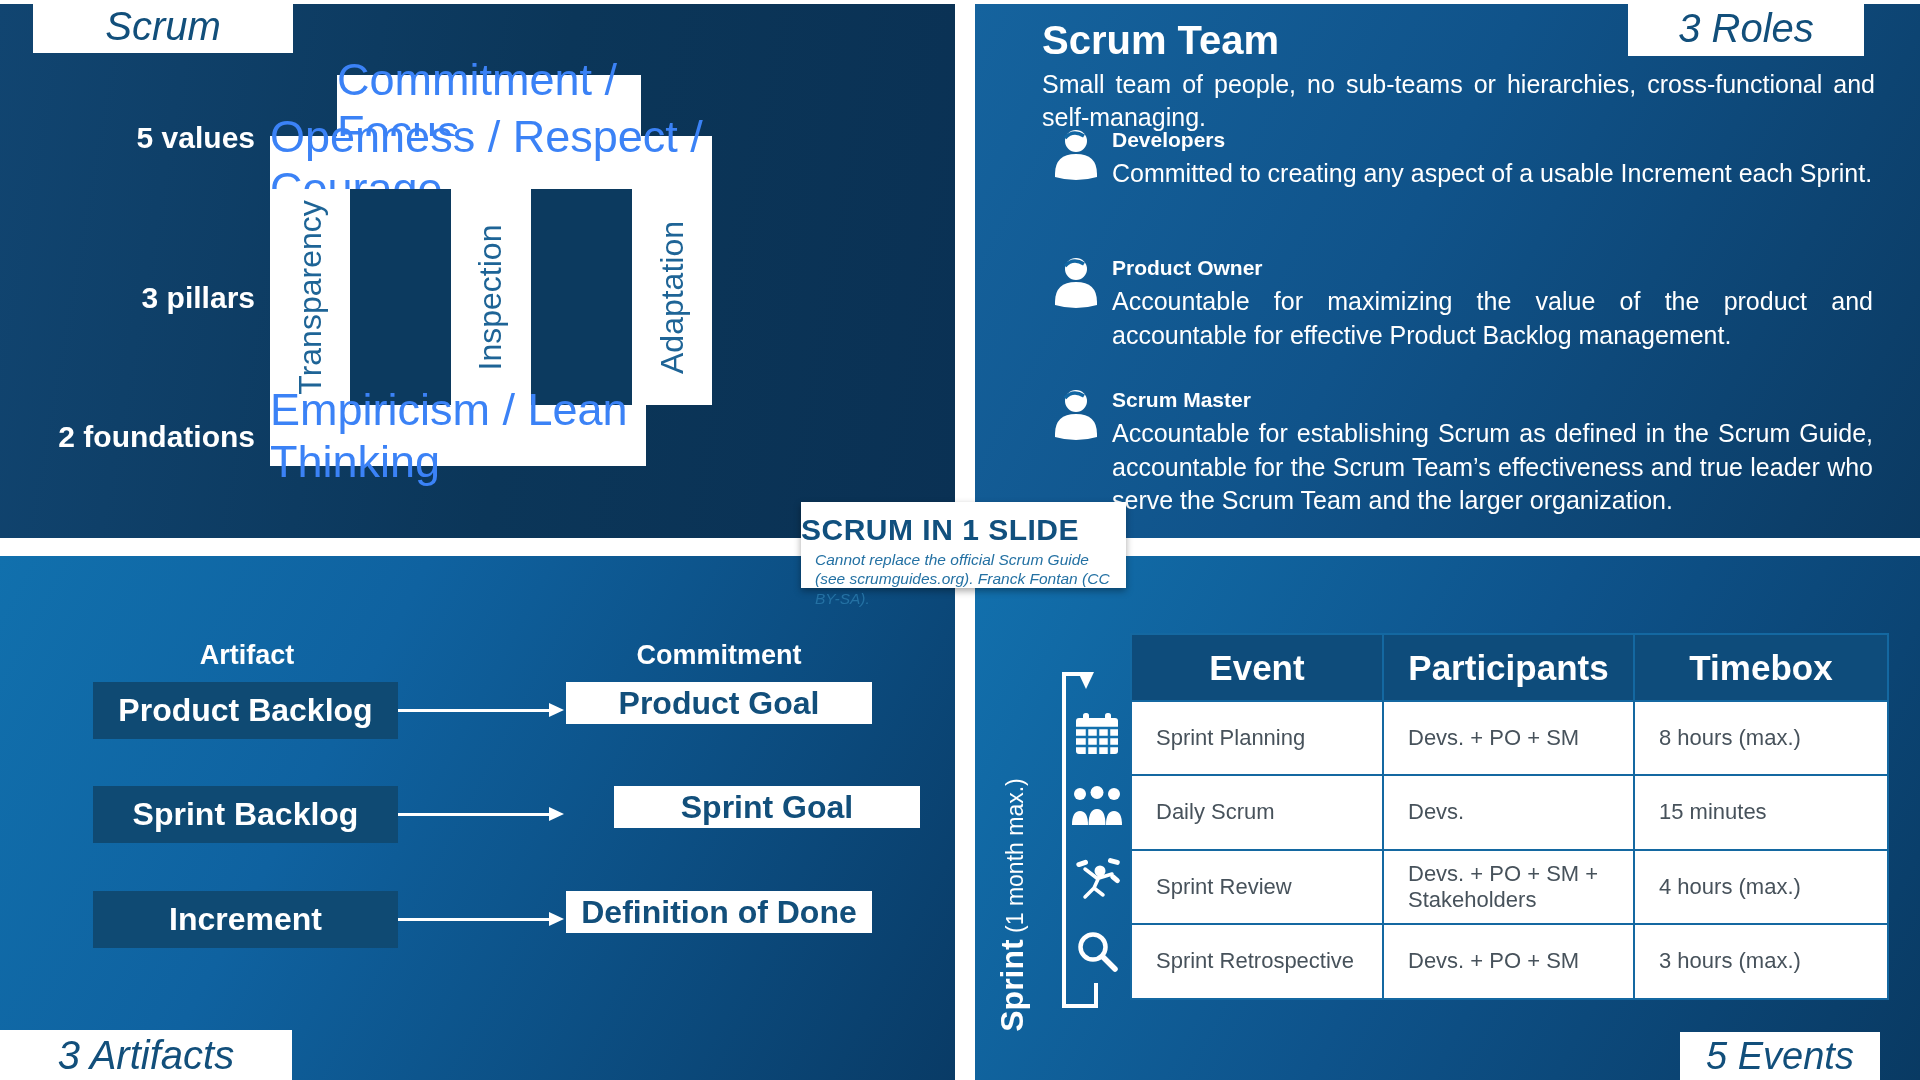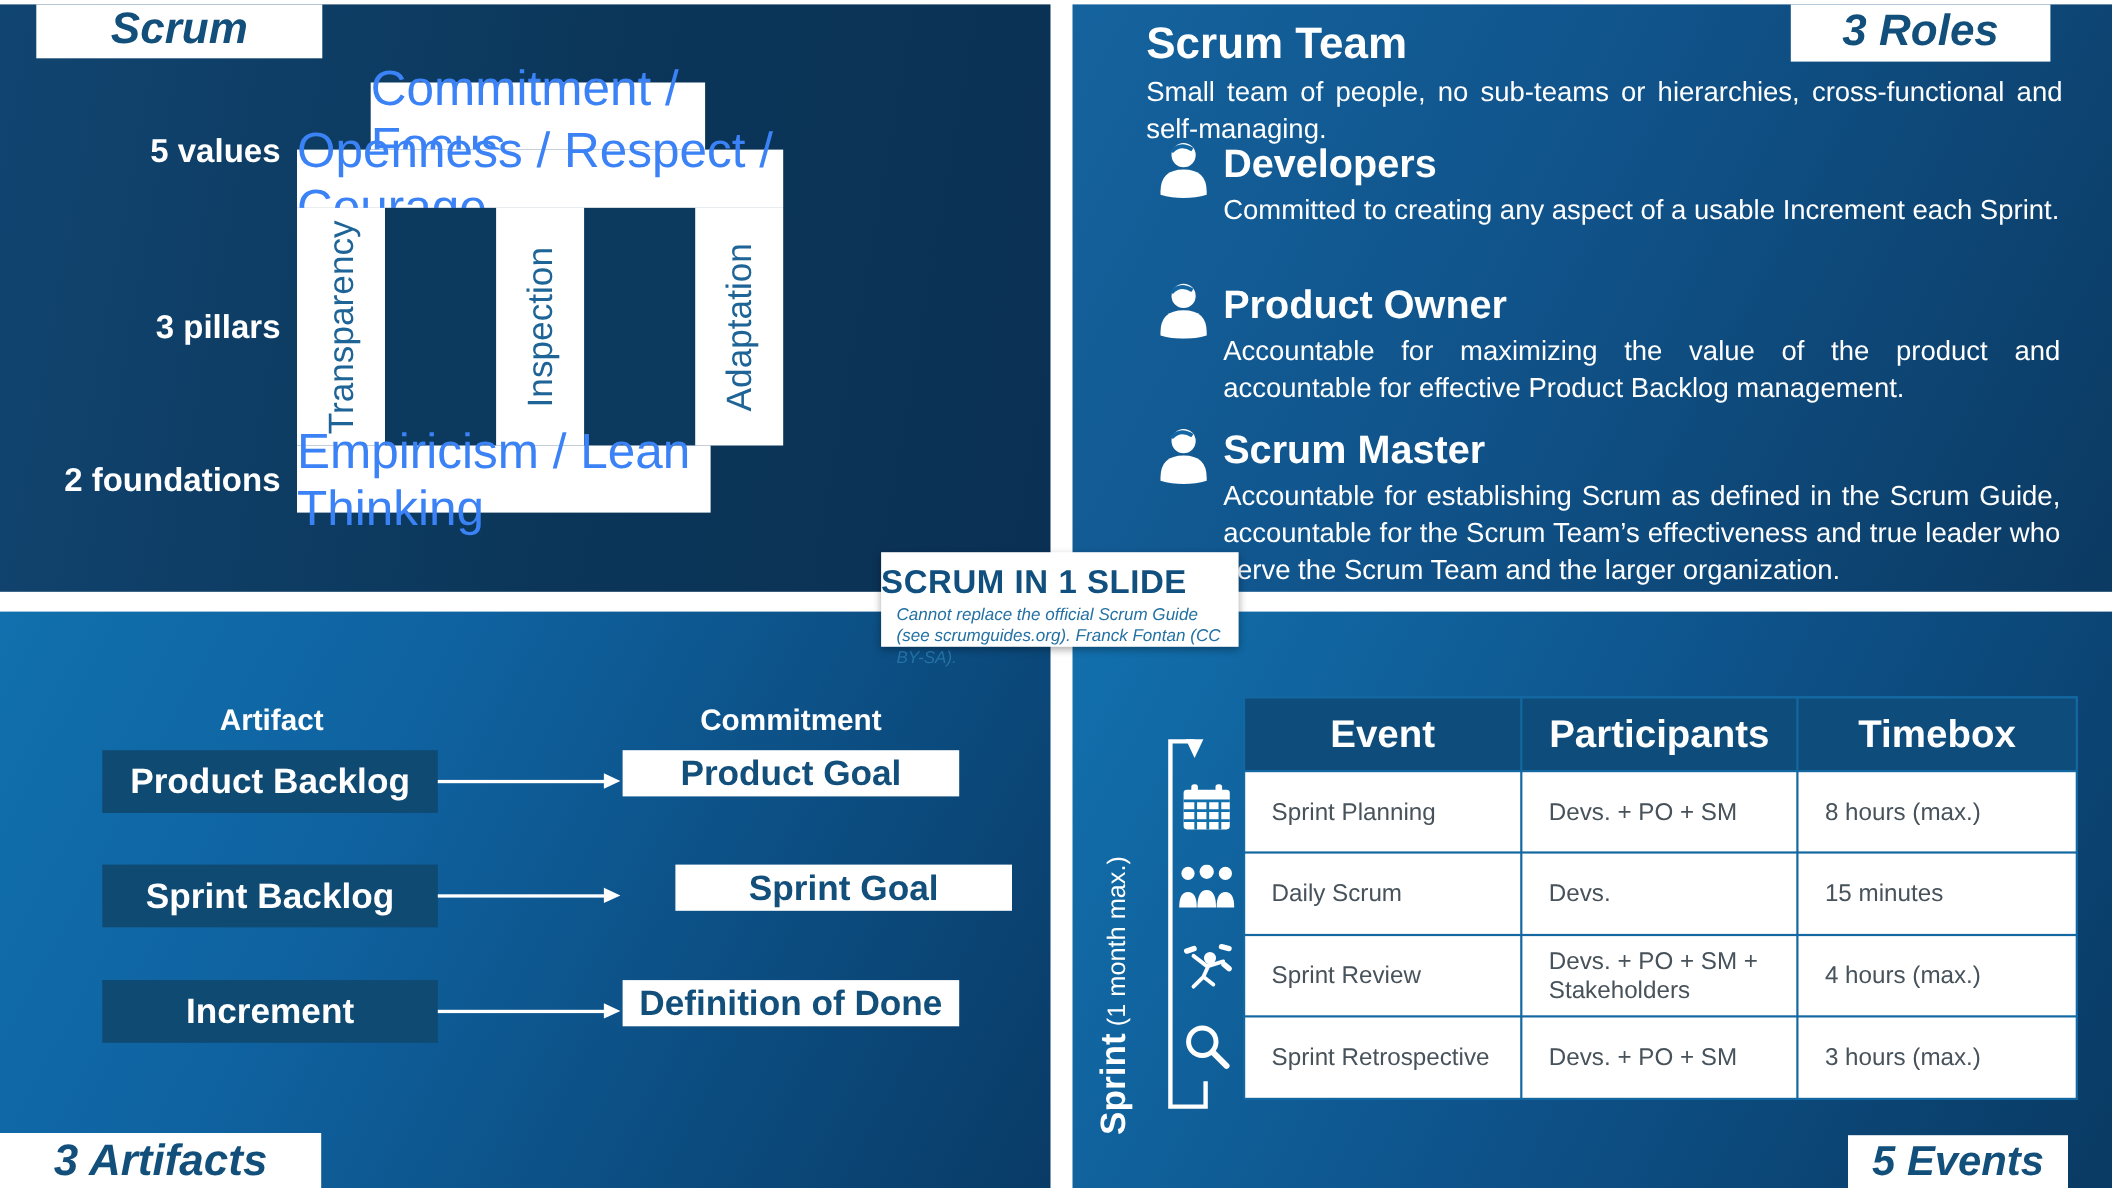--- a/index.html
+++ b/index.html
@@ -9,37 +9,37 @@
   #p-tl{left:0;top:4px;width:955px;height:534px;
         background:linear-gradient(100deg,#114571 0%,#0b3659 55%,#0a3154 100%);}
   #p-tr{left:975px;top:4px;width:945px;height:534px;
         background:linear-gradient(118deg,#15639e 0%,#10538a 45%,#0b3a62 100%);}
   #p-bl{left:0;top:556px;width:955px;height:524px;
         background:linear-gradient(118deg,#1170ad 0%,#0f62a0 35%,#093b66 100%);}
   #p-br{left:975px;top:556px;width:945px;height:524px;
         background:linear-gradient(118deg,#1270ad 0%,#0e538b 50%,#093a63 100%);}
 
   .cornerbox{position:absolute;background:#ffffff;display:flex;align-items:center;justify-content:center;
-             color:#124F7B;font-weight:700;font-style:italic;font-size:40px;}
+             color:#124F7B;font-weight:400;font-style:italic;font-size:40px;}
 
   
   .temple-box{position:absolute;background:#ffffff;display:flex;align-items:center;justify-content:center;
               color:#3b82f6;font-size:45px;}
   .pillar{position:absolute;background:#ffffff;display:flex;align-items:center;justify-content:center;}
   .pillar span{transform:rotate(-90deg);white-space:nowrap;color:#1E6496;font-size:32px;}
   .gapcol{position:absolute;background:#0C3A5F;}
   .side-label{position:absolute;left:0;width:255px;text-align:right;color:#ffffff;
               font-weight:800;font-size:30px;}
 
   
   .tr-heading{position:absolute;left:67px;top:14px;color:#ffffff;font-weight:800;font-size:40px;}
   .tr-intro{position:absolute;left:67px;top:64px;width:833px;color:#ffffff;font-size:25px;
             line-height:1.32;text-align:justify;}
   .role-block{position:absolute;left:137px;width:761px;}
-  .role-name{color:#ffffff;font-weight:800;font-size:36px;margin-bottom:5px;}
+  .role-name{color:#ffffff;font-weight:800;font-size:21px;margin-bottom:5px;}
   .role-desc{color:#ffffff;font-size:25px;line-height:1.34;text-align:justify;}
   .role-icon{position:absolute;left:77px;width:48px;height:54px;}
 
   
   #badge{position:absolute;left:801px;top:502px;width:325px;height:86px;background:#ffffff;
          text-align:left;z-index:30;box-shadow:0 3px 7px rgba(0,0,0,.35);}
   #badge .title{margin-top:11px;color:#11507E;font-weight:800;font-size:30px;letter-spacing:.5px;}
   #badge .note{margin:3px 14px 0 14px;color:#2471A3;font-style:italic;font-size:15.5px;line-height:1.25;}
 
   

